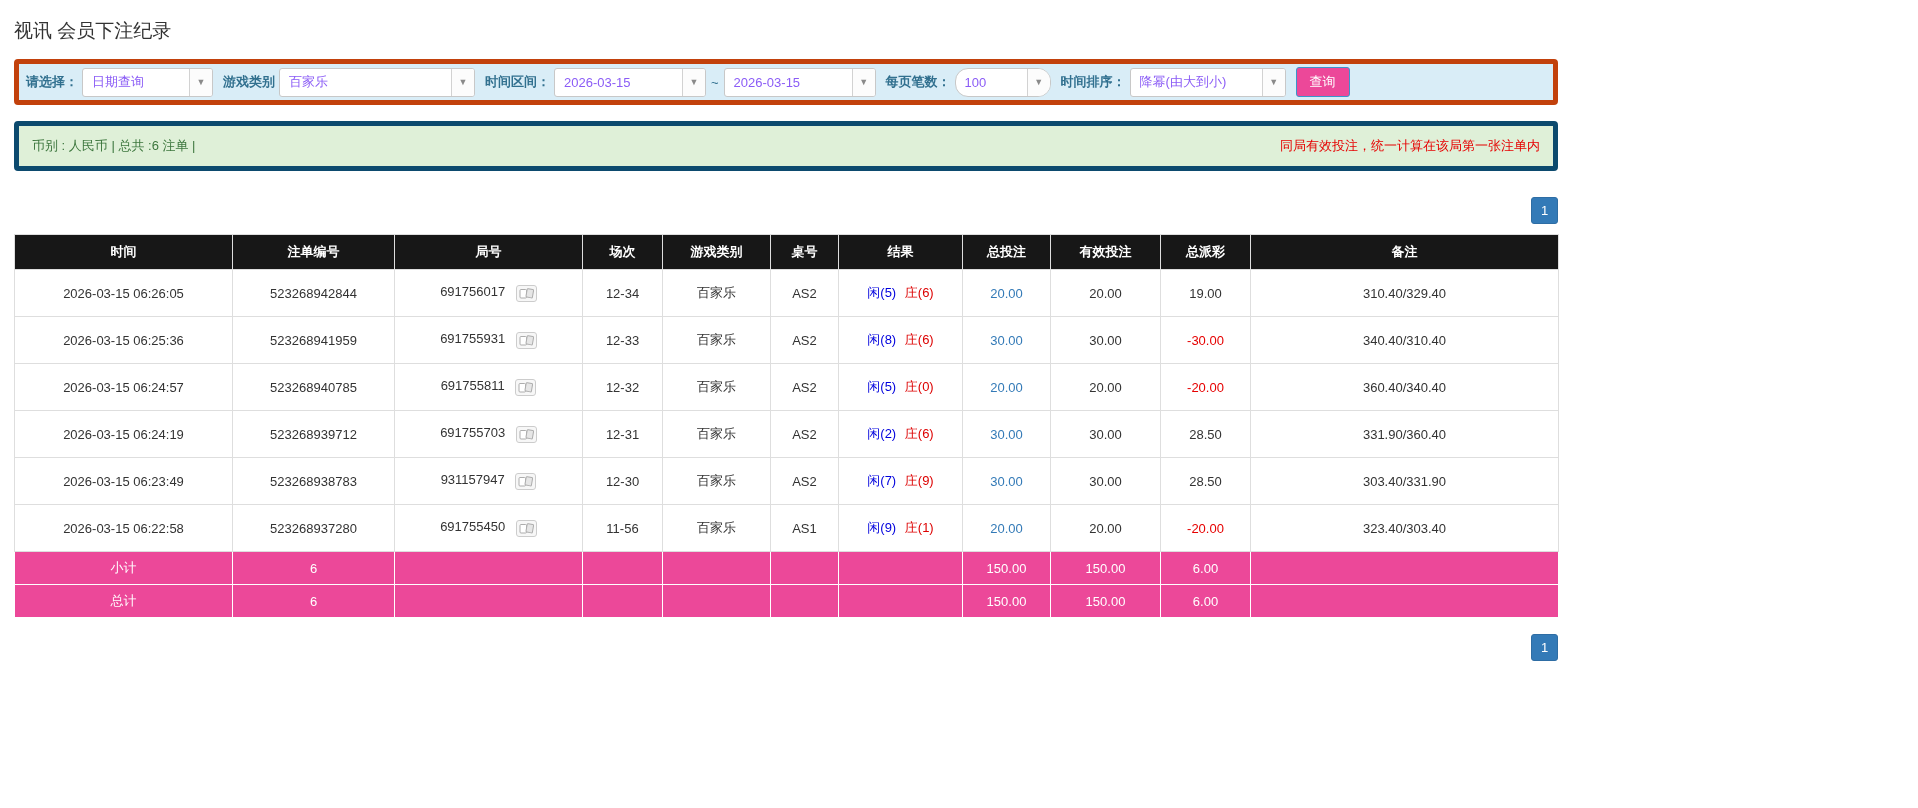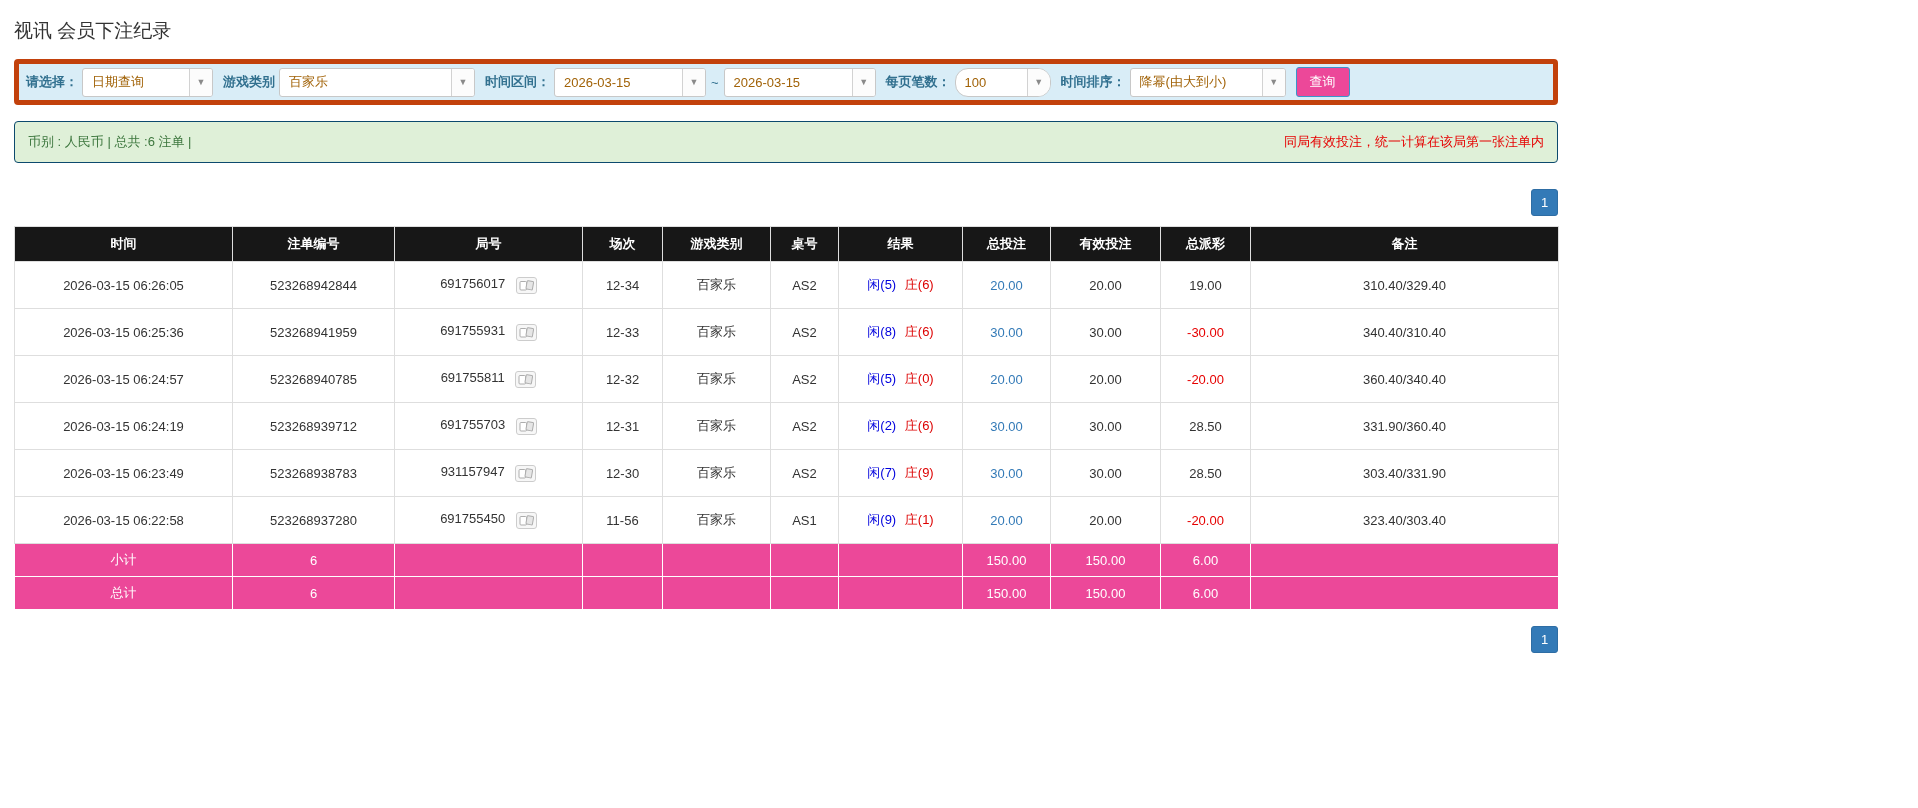--- a/index.html
+++ b/index.html
@@ -16,41 +16,41 @@
   .filter-bar {
     background: #d9edf7; border: 5px solid #c2410c; border-radius: 4px;
     padding: 8px 5px; display: flex; align-items: center; height: 46px;
   }
   .filter-label { color: #31708f; font-weight: bold; font-size: 13px; margin: 0 4px 0 10px; white-space: nowrap; }
   .filter-label:first-child { margin-left: 2px; }
   .combo {
     display: flex; height: 29px; background: #fff;
     border: 1px solid #c8c8c8; border-radius: 3px; overflow: hidden; cursor: pointer;
   }
-  .combo-text { padding: 0 9px; font-size: 13px; color: #a16207; display: flex; align-items: center; flex: 1; white-space: nowrap; overflow: hidden; }
+  .combo-text { padding: 0 9px; font-size: 13px; color: #8b5cf6; display: flex; align-items: center; flex: 1; white-space: nowrap; overflow: hidden; }
   .combo-arrow {
     width: 23px; border-left: 1px solid #d2d2d2; background: #fcfcfc;
     display: flex; align-items: center; justify-content: center;
     color: #8a8a8a; font-size: 9px; flex: none;
   }
   .w-select   { width: 131px; }
   .w-game     { width: 196px; }
   .w-date     { width: 152px; }
   .w-pagesize { width: 96px; border-radius: 13px;  }
   .w-sort     { width: 156px; }
   .tilde { color: #31708f; font-size: 13px; margin: 0 5px; }
   .search-btn {
     background: #ec4899; color: #fff; border: 1px solid #3a94cc; border-radius: 3px;
     height: 30px; padding: 0 13px; font-size: 13px; margin-left: 10px; cursor: pointer;
     font-family: inherit;
   }
 
   
   .summary-bar {
-    margin-top: 16px; background: #dff0d8; border: 1px solid #0c4a6e; border-radius: 4px;
+    margin-top: 16px; background: #dff0d8; border: 5px solid #0c4a6e; border-radius: 4px;
     padding: 11px 13px; display: flex; justify-content: space-between; align-items: center;
     font-size: 13px;
   }
   .summary-left { color: #3c763d; }
   .summary-right { color: #e60000; }
 
   
   .pagination-row { display: flex; justify-content: flex-end; }
   .pagination-top { margin: 26px 0 10px 0; }
   .pagination-bottom { margin: 16px 0 0 0; }

